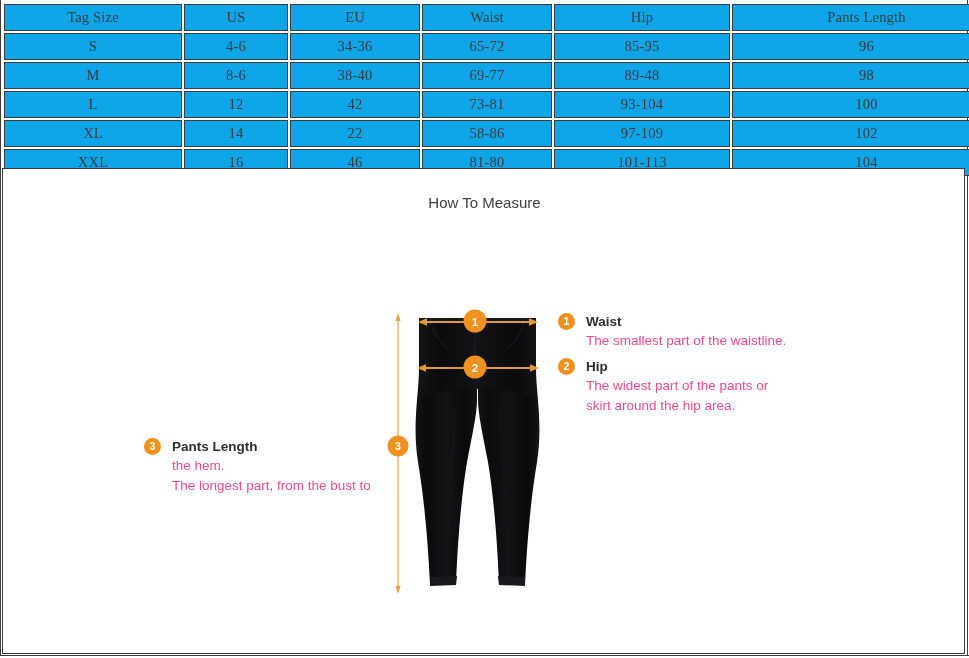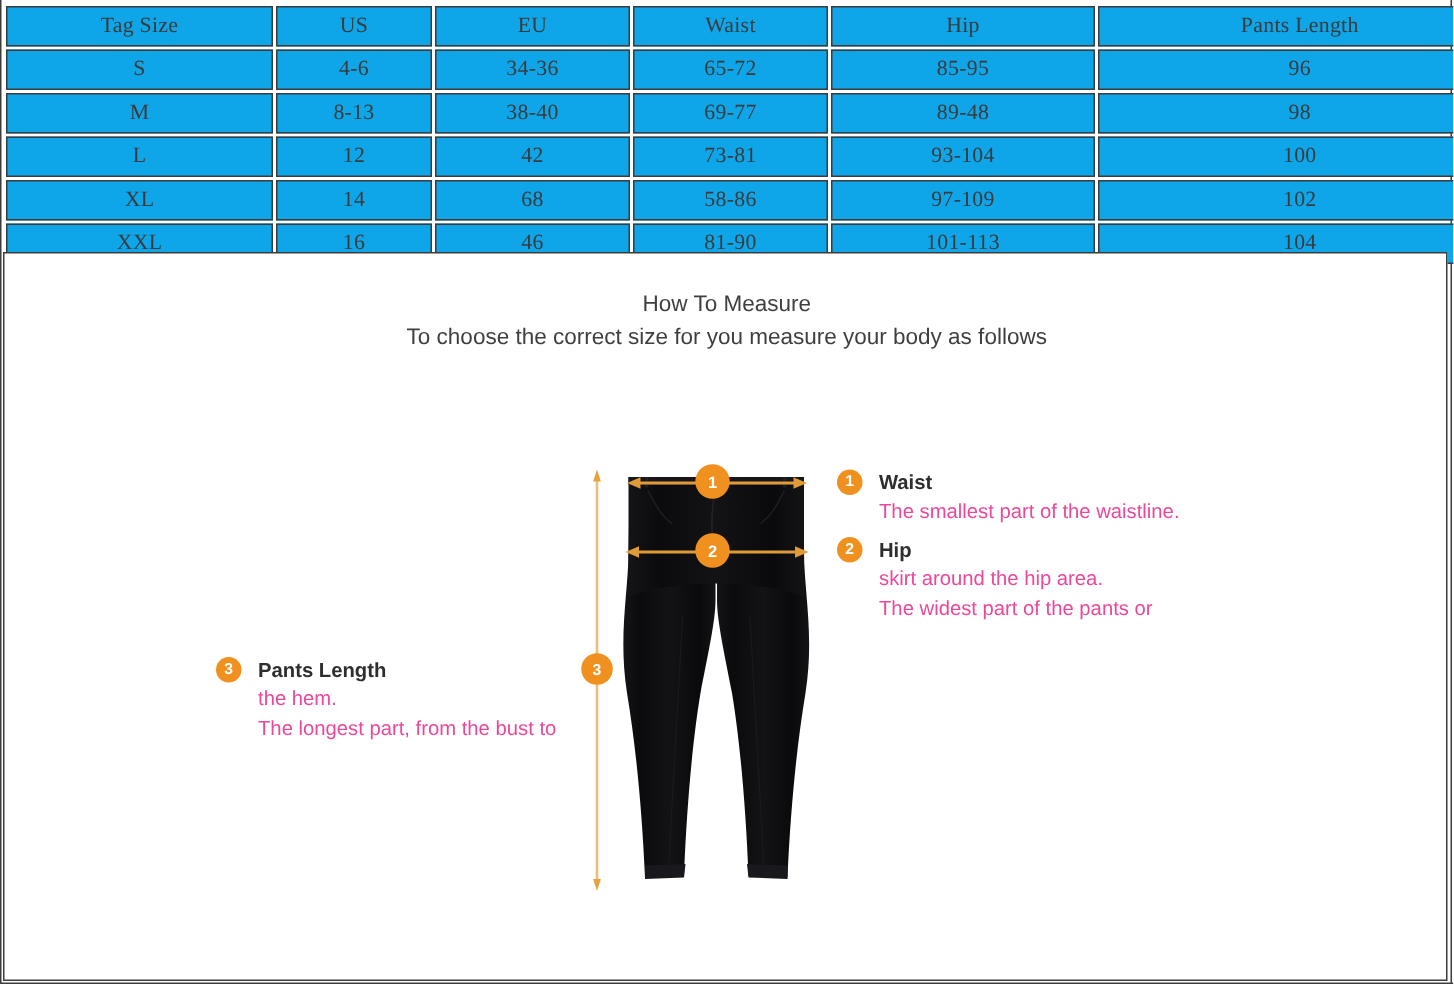--- a/index.html
+++ b/index.html
@@ -168,58 +168,57 @@
       <tr>
         <td class="c0">S</td>
         <td class="c1">4-6</td>
         <td class="c2">34-36</td>
         <td class="c3">65-72</td>
         <td class="c4">85-95</td>
         <td class="c5">96</td>
       </tr>
       <tr>
         <td class="c0">M</td>
-        <td class="c1">8-13</td>
+        <td class="c1">8-6</td>
         <td class="c2">38-40</td>
         <td class="c3">69-77</td>
         <td class="c4">89-48</td>
         <td class="c5">98</td>
       </tr>
       <tr>
         <td class="c0">L</td>
         <td class="c1">12</td>
         <td class="c2">42</td>
         <td class="c3">73-81</td>
         <td class="c4">93-104</td>
         <td class="c5">100</td>
       </tr>
       <tr>
         <td class="c0">XL</td>
         <td class="c1">14</td>
-        <td class="c2">68</td>
+        <td class="c2">22</td>
         <td class="c3">58-86</td>
         <td class="c4">97-109</td>
         <td class="c5">102</td>
       </tr>
       <tr>
         <td class="c0">XXL</td>
         <td class="c1">16</td>
         <td class="c2">46</td>
-        <td class="c3">81-90</td>
+        <td class="c3">81-80</td>
         <td class="c4">101-113</td>
         <td class="c5">104</td>
       </tr>
     </tbody>
   </table>
 
   <div class="measure-panel"></div>
 
   <div class="headings">
     <div>How To Measure</div>
-    <div>To choose the correct size for you measure your body as follows</div>
   </div>
 
   <svg class="illus" viewBox="0 0 969 658">
     <defs>
       <linearGradient id="denim" x1="0" y1="0" x2="1" y2="0">
         <stop offset="0" stop-color="#141417"></stop>
         <stop offset="0.18" stop-color="#0b0b0d"></stop>
         <stop offset="0.5" stop-color="#131316"></stop>
         <stop offset="0.82" stop-color="#0a0a0c"></stop>
         <stop offset="1" stop-color="#141417"></stop>
@@ -318,22 +317,22 @@
     <div class="legend-body">
       <div class="legend-title">Waist</div>
       <div class="legend-desc">The smallest part of the waistline.</div>
     </div>
   </div>
 
   <div class="legend-item" id="legend-hip">
     <div class="legend-badge">2</div>
     <div class="legend-body">
       <div class="legend-title">Hip</div>
+      <div class="legend-desc">The widest part of the pants or</div>
       <div class="legend-desc">skirt around the hip area.</div>
-      <div class="legend-desc">The widest part of the pants or</div>
     </div>
   </div>
 
   <div class="legend-item" id="legend-len">
     <div class="legend-badge">3</div>
     <div class="legend-body">
       <div class="legend-title">Pants Length</div>
       <div class="legend-desc">the hem.</div>
       <div class="legend-desc">The longest part, from the bust to</div>
     </div>

